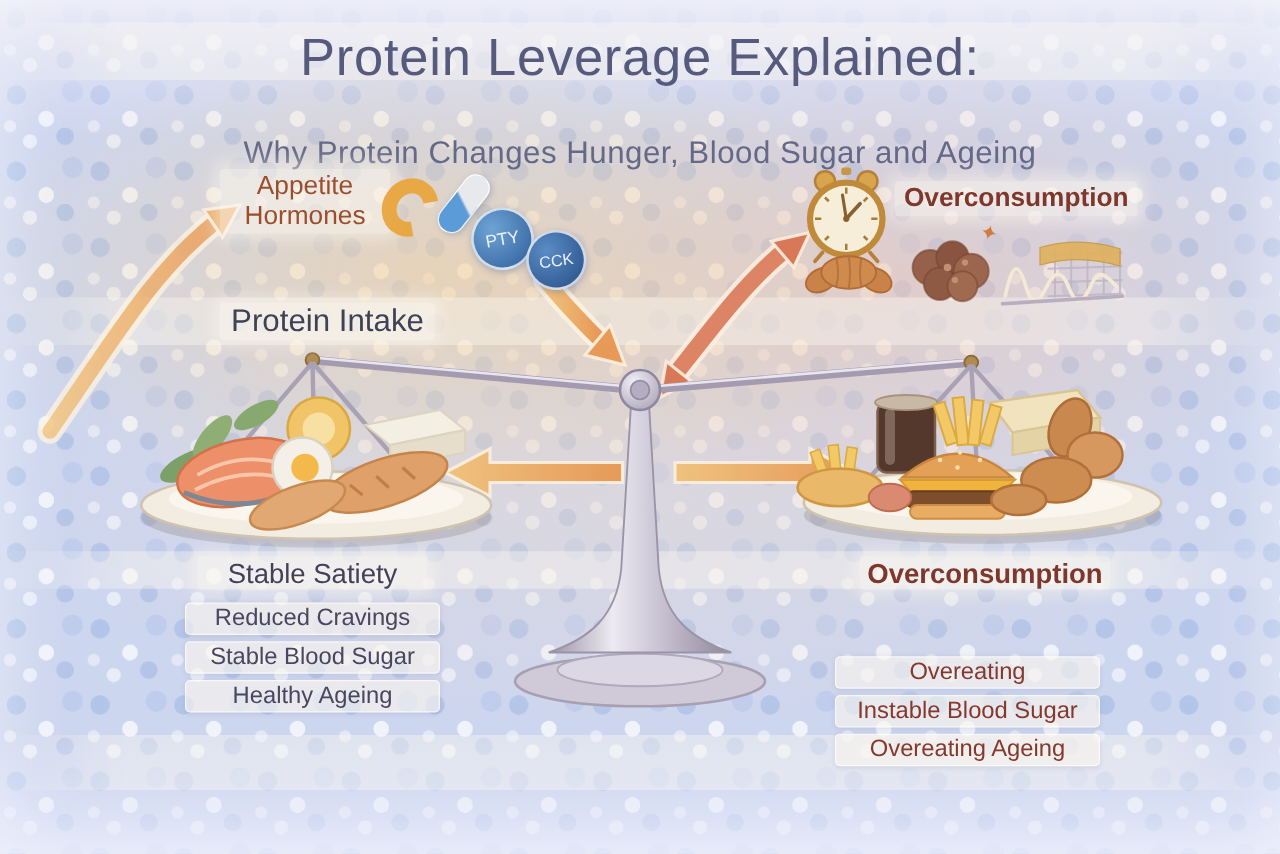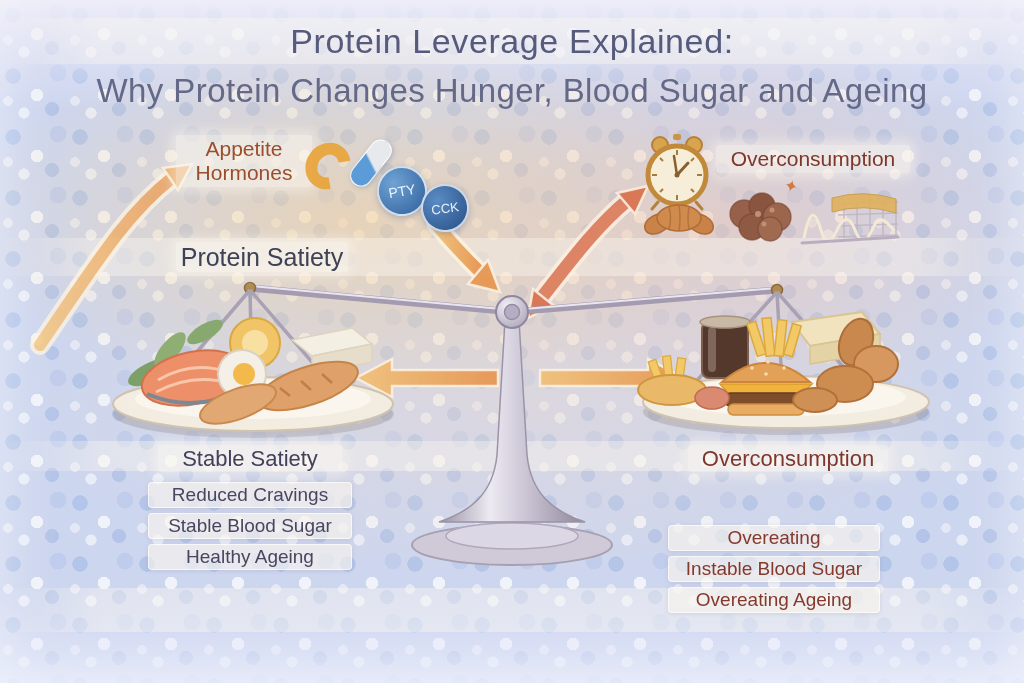--- a/index.html
+++ b/index.html
@@ -20,24 +20,24 @@
       radial-gradient(circle 10px at 52px 48px, rgba(146,172,222,0.42) 68%, rgba(146,172,222,0) 72%),
       radial-gradient(circle 7px  at 8px  40px, rgba(255,255,255,0.45) 66%, rgba(255,255,255,0) 72%);
     background-size:auto,auto,auto,auto,auto,67px 61px,67px 61px,67px 61px,67px 61px,67px 61px,67px 61px;
     box-shadow: inset 0 0 60px rgba(255,255,255,0.55);
   }
   .abs{position:absolute;}
   .strip{position:absolute; left:0; right:0;
     background:linear-gradient(90deg, rgba(252,248,240,0) 0%, rgba(252,248,240,0.40) 10%, rgba(252,248,240,0.40) 90%, rgba(252,248,240,0) 100%);}
   .band{background:rgba(252,248,240,0.55); box-shadow:0 0 12px 5px rgba(252,248,240,0.45); border-radius:3px;}
   .label{display:flex; align-items:center; justify-content:center; text-align:center;}
-  .title{color:#565a7d; font-size:34px; letter-spacing:0.6px;}
-  .subtitle{color:#646988; font-size:33px; letter-spacing:0.4px;}
+  .title{color:#565a7d; font-size:42px; letter-spacing:0.6px;}
+  .subtitle{color:#646988; font-size:25px; letter-spacing:0.4px;margin-top:36px;}
   .rust{color:#9a4e2d;}
-  .maroon{color:#7e372b;}
+  .maroon{color:#7e372b;font-weight:bold;}
   .slate{color:#3e4257;}
   .pill{display:flex; align-items:center; justify-content:center; text-align:center;
     background:rgba(250,246,238,0.62); border:1px solid rgba(255,255,255,0.65);
     border-radius:4px; font-size:19px; height:24px; box-shadow:0 1px 4px rgba(120,110,140,0.18);}
   .pill + .pill{margin-top:5px;}
   .badge{border-radius:50%; display:flex; align-items:center; justify-content:center;
     color:#e9f1fb; border:2px solid rgba(255,255,255,0.75); box-shadow:0 2px 6px rgba(90,110,160,0.4);}
   svg{display:block;}
 </style>
 </head>
@@ -261,21 +261,21 @@
       <line x1="40" y1="18" x2="100" y2="16"></line>
         <line x1="40" y1="29" x2="100" y2="27"></line>
       <line x1="40" y1="40" x2="100" y2="38"></line>
         <line x1="40" y1="51" x2="100" y2="49"></line>
     </g>
     <path d="M 34 12 Q 66 3 98 13 L 98 27 Q 66 17 34 26 Z" fill="#e0b15c" opacity="0.9" stroke="#c79a44" stroke-width="1"></path>
     <path d="M 6 52 C 12 22, 17 24, 23 44 S 33 56 39 44 S 51 28 57 44 S 69 56 75 42 S 87 34 96 44" fill="none" stroke="#f3e9d4" stroke-width="3"></path>
     <path d="M 4 57 L 100 51" stroke="#b9aebf" stroke-width="3" stroke-linecap="round"></path>
   </svg>
 
-  <div class="abs label band slate" style="left:176px; top:242px; width:172px; height:30px; font-size:25px;">Protein Satiety</div>
+  <div class="abs label band slate" style="left:176px; top:242px; width:172px; height:30px; font-size:25px;">Protein Intake</div>
 
   <div class="abs" style="left:148px; top:482px; width:204px;">
     <div class="pill" style="color:#4a4660;">Reduced Cravings</div>
     <div class="pill" style="color:#4a4660;">Stable Blood Sugar</div>
     <div class="pill" style="color:#4a4660;">Healthy Ageing</div>
   </div>
   <div class="abs label band" style="left:158px; top:445px; width:184px; height:27px; font-size:22px; color:#43405a;">Stable Satiety</div>
 
   <div class="abs label band maroon" style="left:688px; top:445px; width:200px; height:27px; font-size:22px;">Overconsumption</div>
   <div class="abs" style="left:668px; top:482px; width:212px;">

